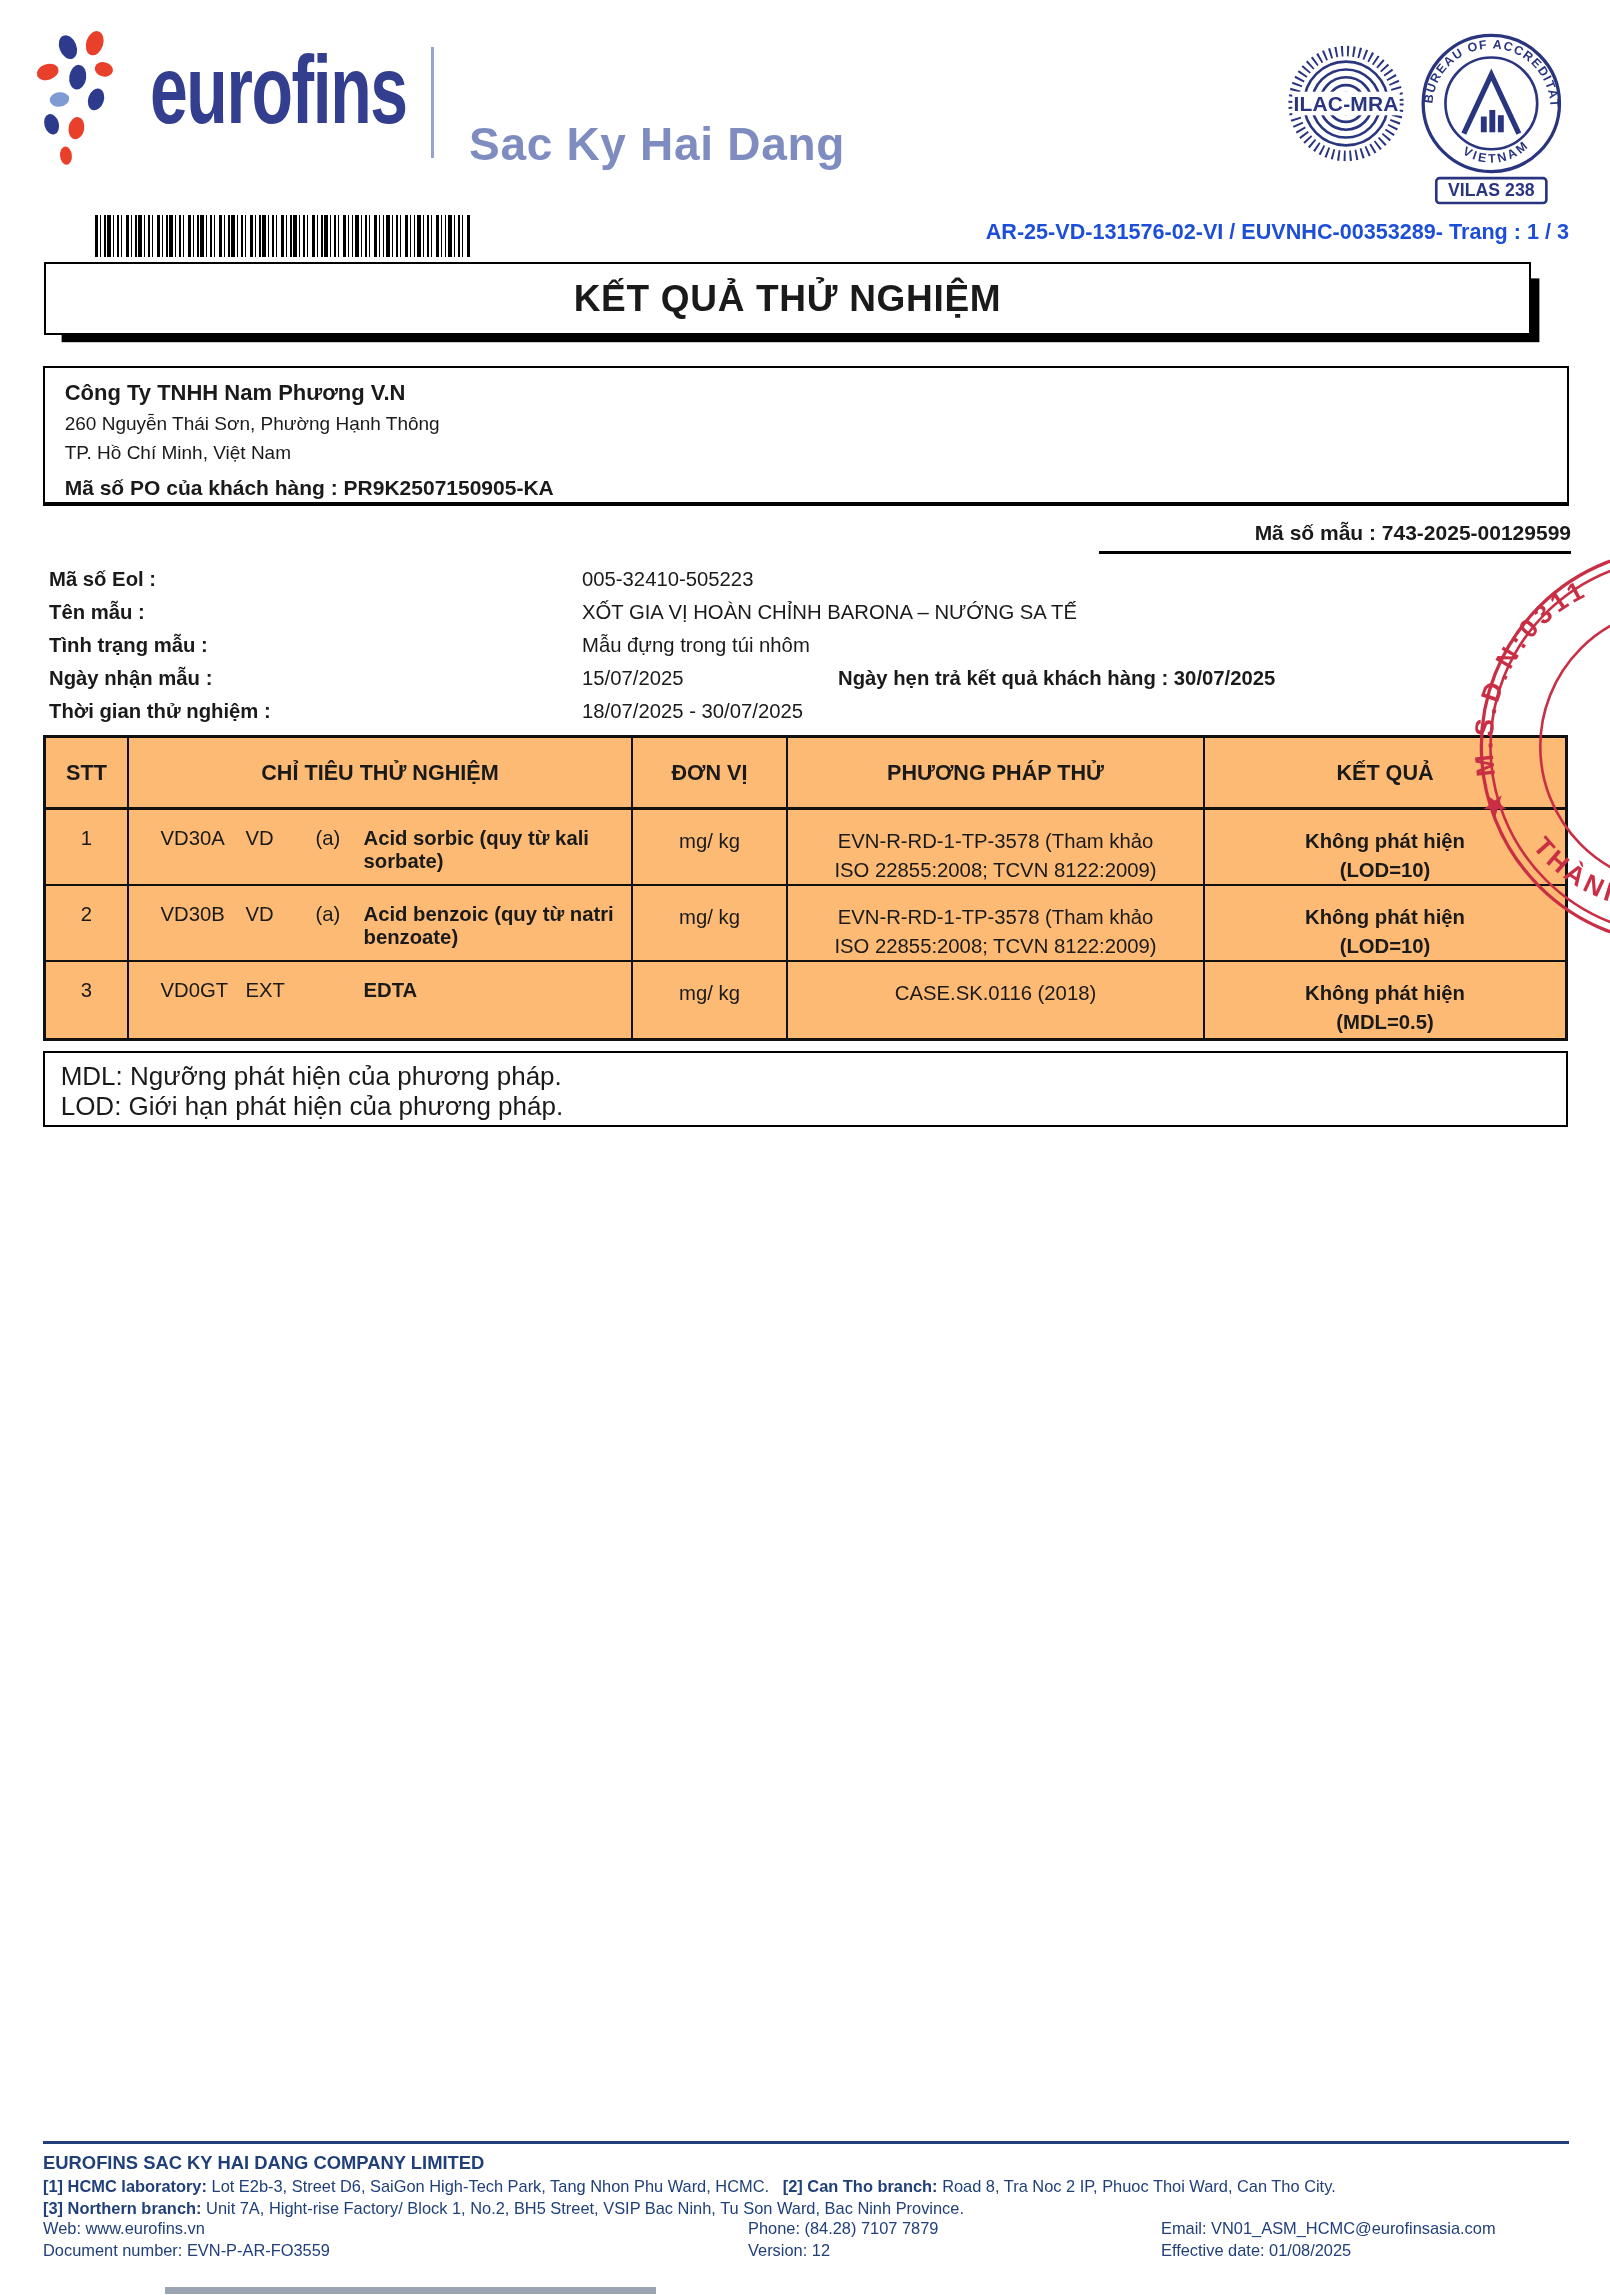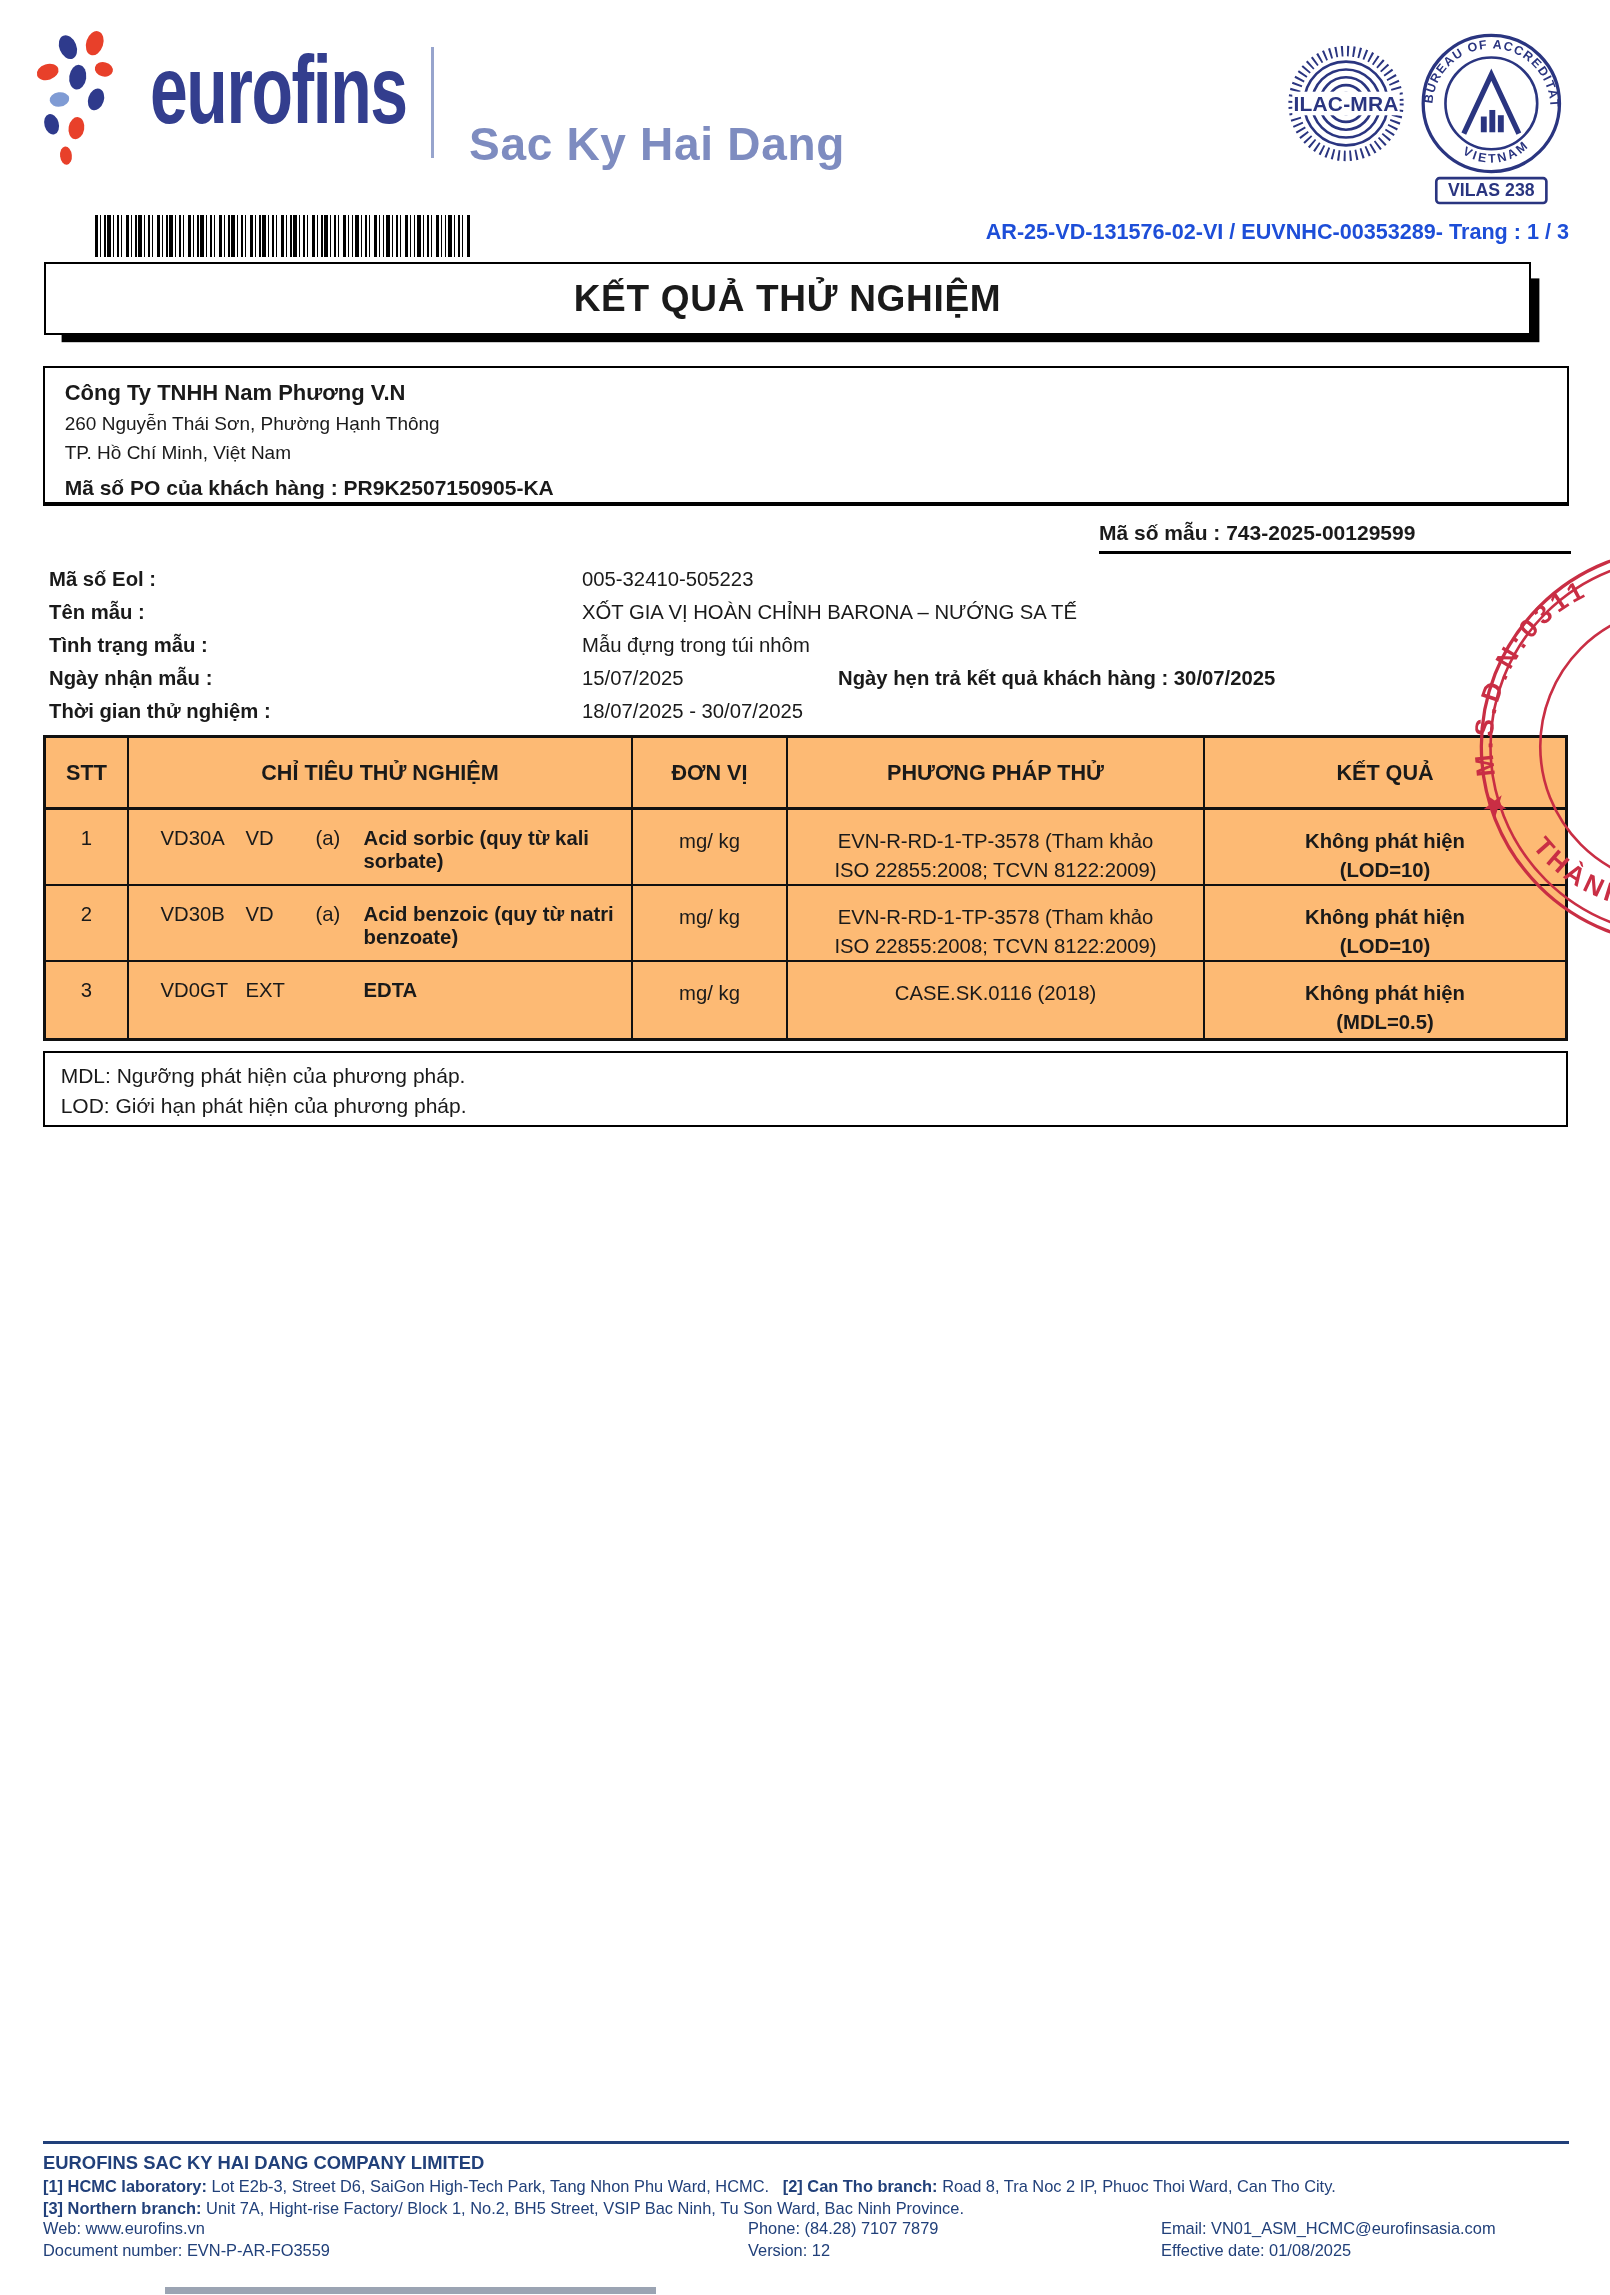--- a/index.html
+++ b/index.html
@@ -49,21 +49,21 @@
     position:absolute; left:43px; top:366px; width:1526px; height:140px;
     border:2.6px solid #000; border-bottom-width:4.6px;
     padding:7.9px 0 0 19.7px;
   }
   .customer-box .name{ font-size:22px; font-weight:bold; line-height:33px; }
   .customer-box .addr{ font-size:19px; line-height:29.5px; }
   .customer-box .po{ font-size:21px; font-weight:bold; line-height:31.5px; margin-top:3.9px; }
   
   .sample-code{
     position:absolute; left:1099px; top:517px; width:472px; height:37px;
-    text-align:left; font-size:21px; font-weight:bold;
+    text-align:right; font-size:21px; font-weight:bold;
     border-bottom:3.3px solid #000; padding-top:3.9px;
   }
   
   .sample-info{ position:absolute; left:49px; top:568px; width:1522px; }
   .si-row{ position:relative; height:33px; font-size:20.3px; }
   .si-row .lbl{ position:absolute; left:0; font-weight:bold; }
   .si-row .val{ position:absolute; left:533px; }
   .si-row .extra{ position:absolute; left:789px; font-weight:bold; }
   
   .rtable{
@@ -85,21 +85,21 @@
   .tbody .c-unit,.tbody .c-method,.tbody .c-result{ text-align:center; line-height:29px; }
   .tbody .c-result{ font-weight:bold; }
   .param-grid{ display:flex; padding-left:31.5px; }
   .param-grid .p-code{ width:85px; } .param-grid .p-code2{ width:70px; }
   .param-grid .p-note{ width:48px; }  .param-grid .p-name{ flex:1; font-weight:bold; }
   
   .notes-box{
     position:absolute; left:43px; top:1051px; width:1525px; height:76px;
     border:2.6px solid #000; padding:7.9px 0 0 15.7px;
   }
-  .notes-box .n{ font-size:21px; line-height:30px; }
+  .notes-box .n{ font-size:26px; line-height:30px; }
   
   .stamp{ position:absolute; left:1463px; top:530px; }
   
   .footer{ position:absolute; left:43px; top:2141px; width:1526px; color:#21407a; }
   .f-sep{ width:100%; height:2.6px; background:#21407a; margin-bottom:7.9px; }
   .f-company{ font-size:18.4px; font-weight:bold; line-height:23.6px; }
   .f-branch{ font-size:16.4px; line-height:22px; }
   .f-branch b{ font-weight:bold; }
   .f-cols{ position:relative; height:22px; font-size:16.4px; }
   .f-cols .c1{ position:absolute; left:0; }

